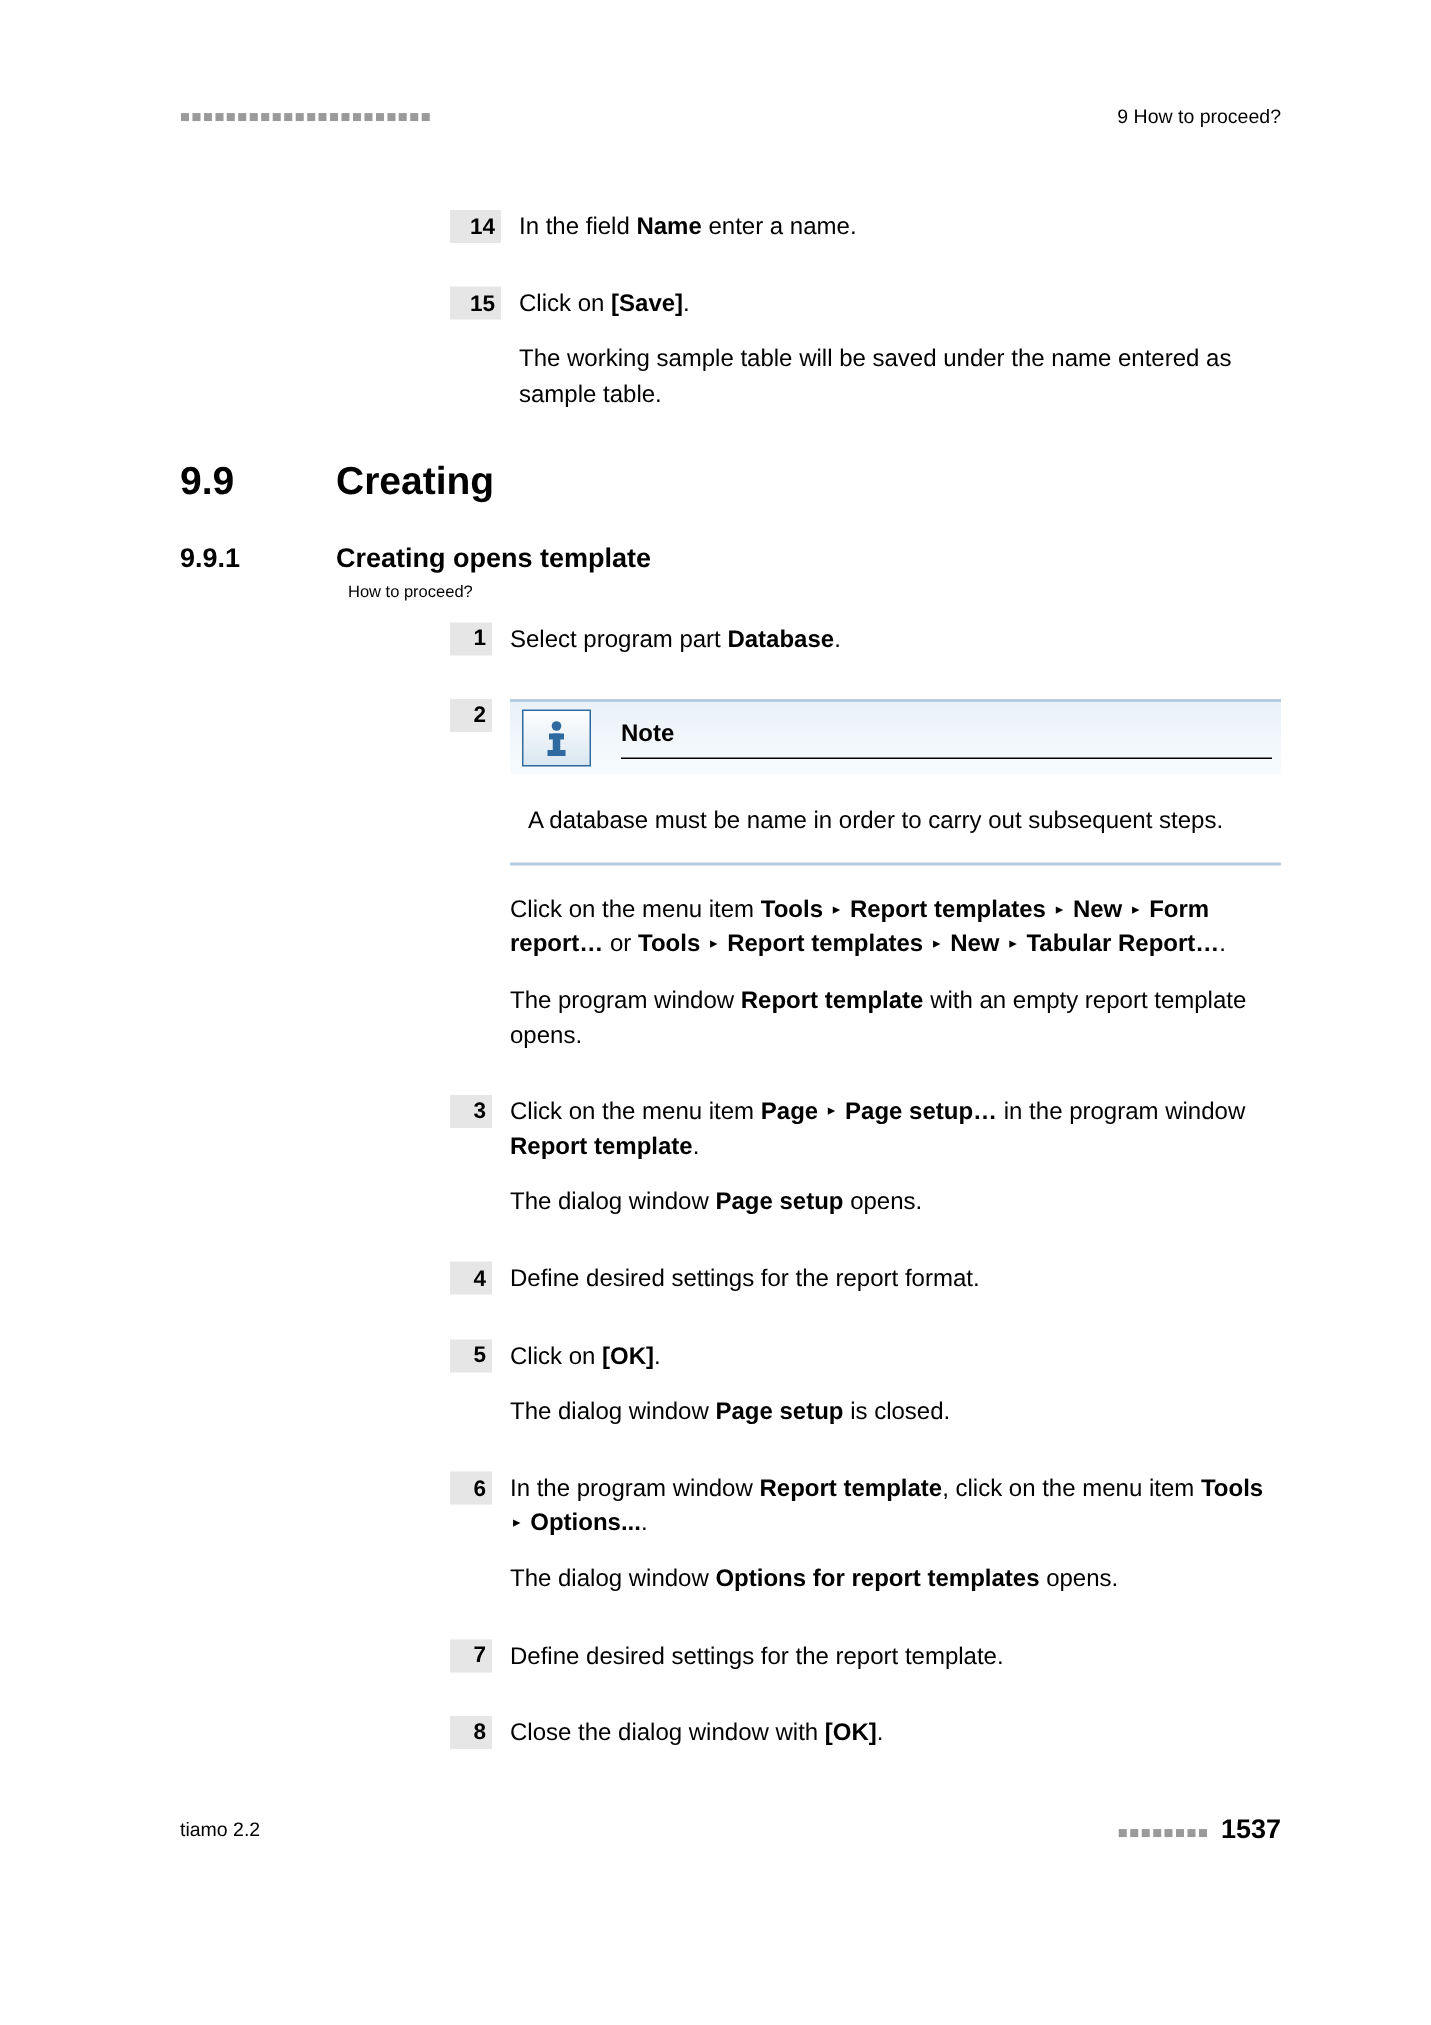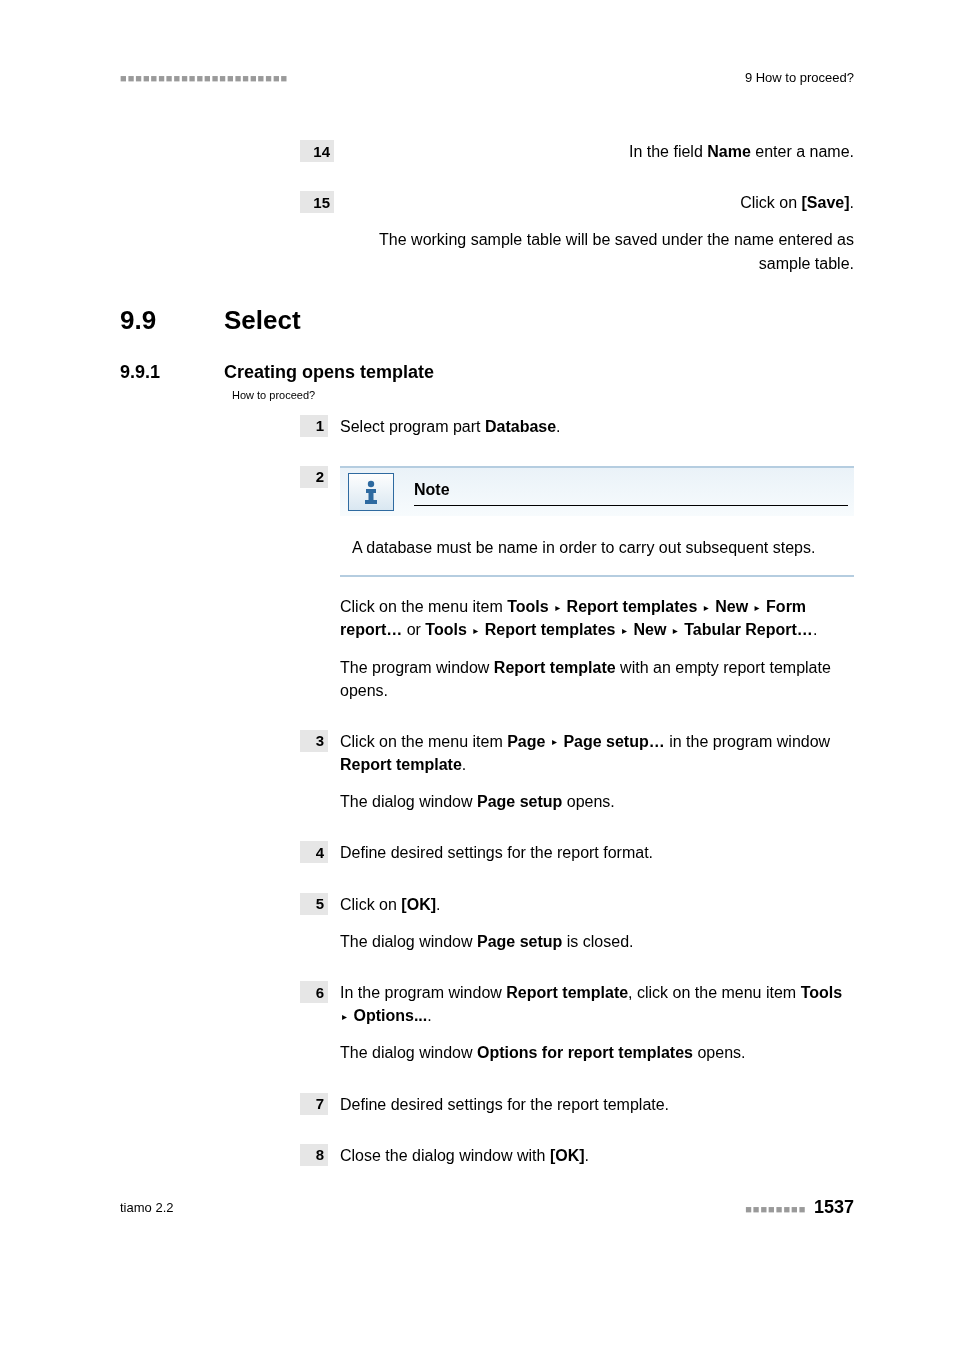--- a/index.html
+++ b/index.html
@@ -61,21 +61,20 @@
     flex: 1;
     font-size: 16px;
     line-height: 1.45;
   }
   .step-body p {
     margin: 0 0 14px 0;
   }
   .step-body p:last-child { margin-bottom: 0; }
   .step-indent {
     margin-left: 180px;
-    text-align: right;
   }
   .step-indent-narrow {
     margin-left: 180px;
   }
   .h1-row {
     display: flex;
     align-items: baseline;
     margin-top: 30px;
     margin-bottom: 26px;
   }
@@ -144,21 +143,21 @@
     font-size: 16px;
     line-height: 1.45;
   }
   .triangle {
     font-size: 10px;
     vertical-align: middle;
     padding: 0 2px;
   }
   .footer {
     position: absolute;
-    bottom: 132px;
+    bottom: 120px;
     left: 120px;
     right: 100px;
     display: flex;
     justify-content: space-between;
     align-items: center;
     font-size: 13px;
   }
   .footer-dots {
     color: #9a9a9a;
     letter-spacing: 1px;
@@ -197,21 +196,21 @@
       <div class="step-body">
         <p>
           <span>Click on </span><b>[Save]</b><span>.</span>
         </p>
         <p>The working sample table will be saved under the name entered as sample table.</p>
       </div>
     </div>
 
     <div class="h1-row">
       <div class="h1-num">9.9</div>
-      <div class="h1-title">Select</div>
+      <div class="h1-title">Creating</div>
     </div>
 
     <div class="h2-row">
       <div class="h2-num">9.9.1</div>
       <div class="h2-title">Creating opens template</div>
     </div>
     <div class="subcaption">How to proceed?</div>
 
     <div class="step-row step-indent-narrow">
       <div class="step-num-box">1</div>

